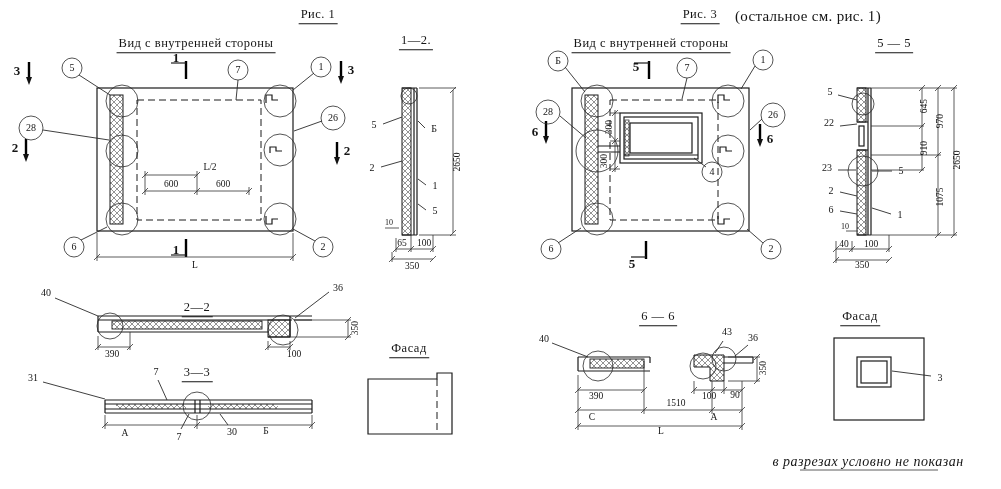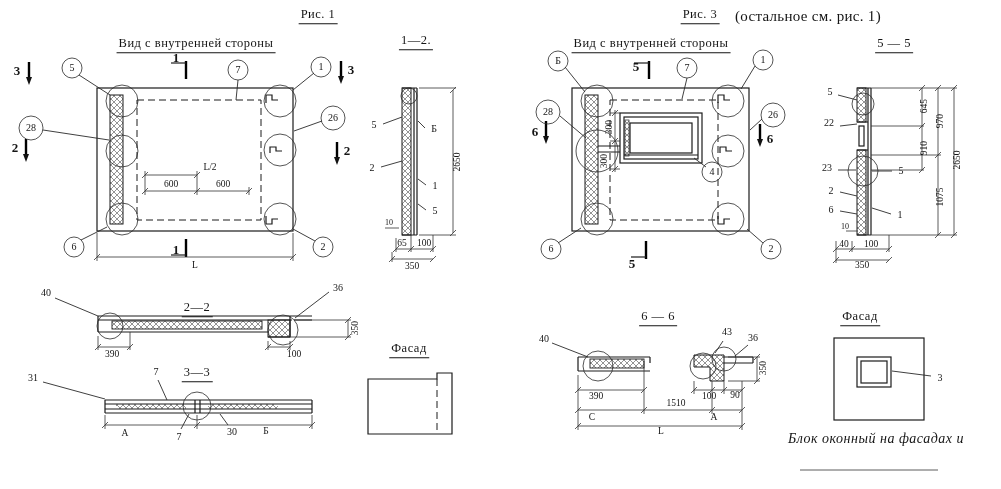--- a/index.html
+++ b/index.html
@@ -280,16 +280,16 @@
       <span class="lbl dim" style="left: 596px; top: 397px;">390</span>
       <span class="lbl dim" style="left: 709px; top: 397px;">100</span>
       <span class="lbl dim" style="left: 735px; top: 396px;">90</span>
       <span class="lbl dim" style="left: 592px; top: 418px;">С</span>
       <span class="lbl dim" style="left: 676px; top: 404px;">1510</span>
       <span class="lbl dim" style="left: 714px; top: 418px;">А</span>
       <span class="lbl dim" style="left: 661px; top: 432px;">L</span>
       <span class="lbl dimv" style="left: 764px; top: 368px;">350</span>
       <span class="lbl title" style="left: 860px; top: 318px;">Фасад</span>
       <span class="lbl callout" style="left: 940px; top: 378px;">3</span>
-      <span class="lbl note" style="left: 876px; top: 439px;">Блок  оконный  на  фасадах  и</span>
+      <span class="lbl note" style="left: 868px; top: 462px;">в  разрезах  условно  не  показан</span>
     </div>
 
 </div>
 
 </body></html>

